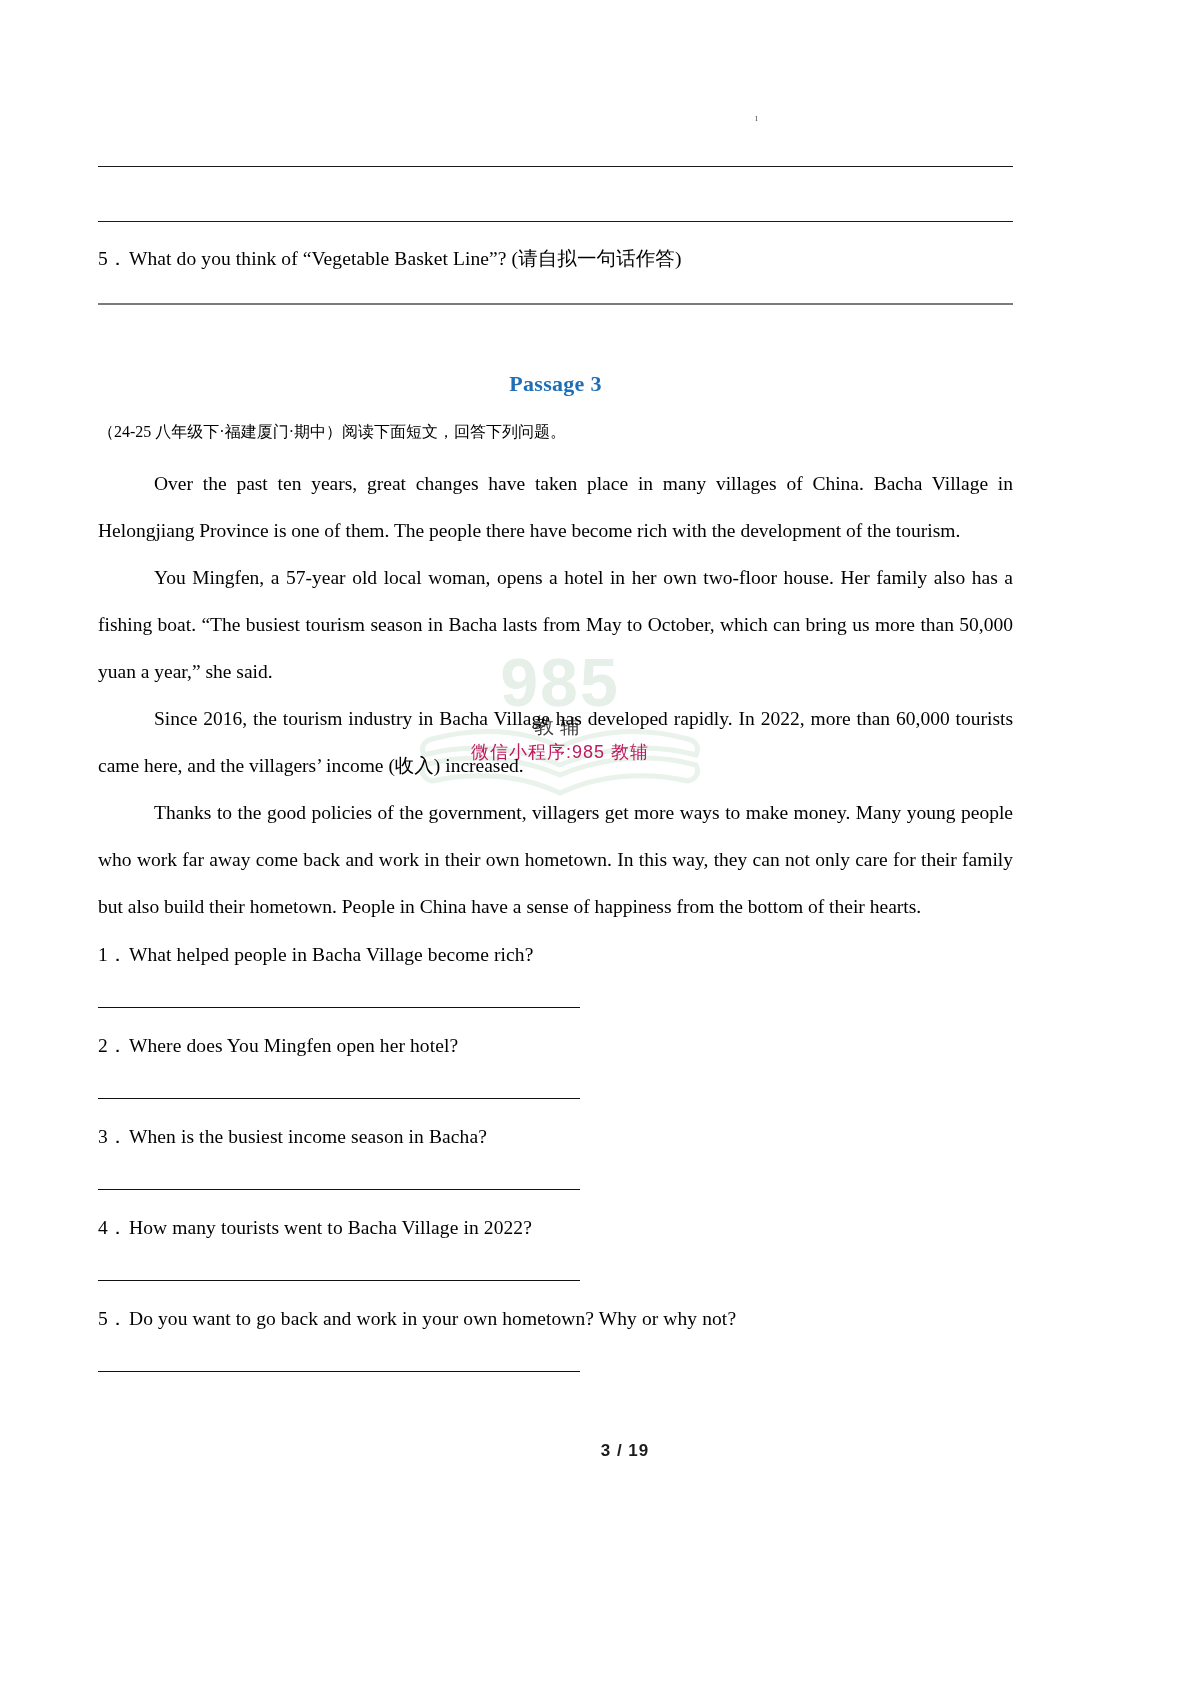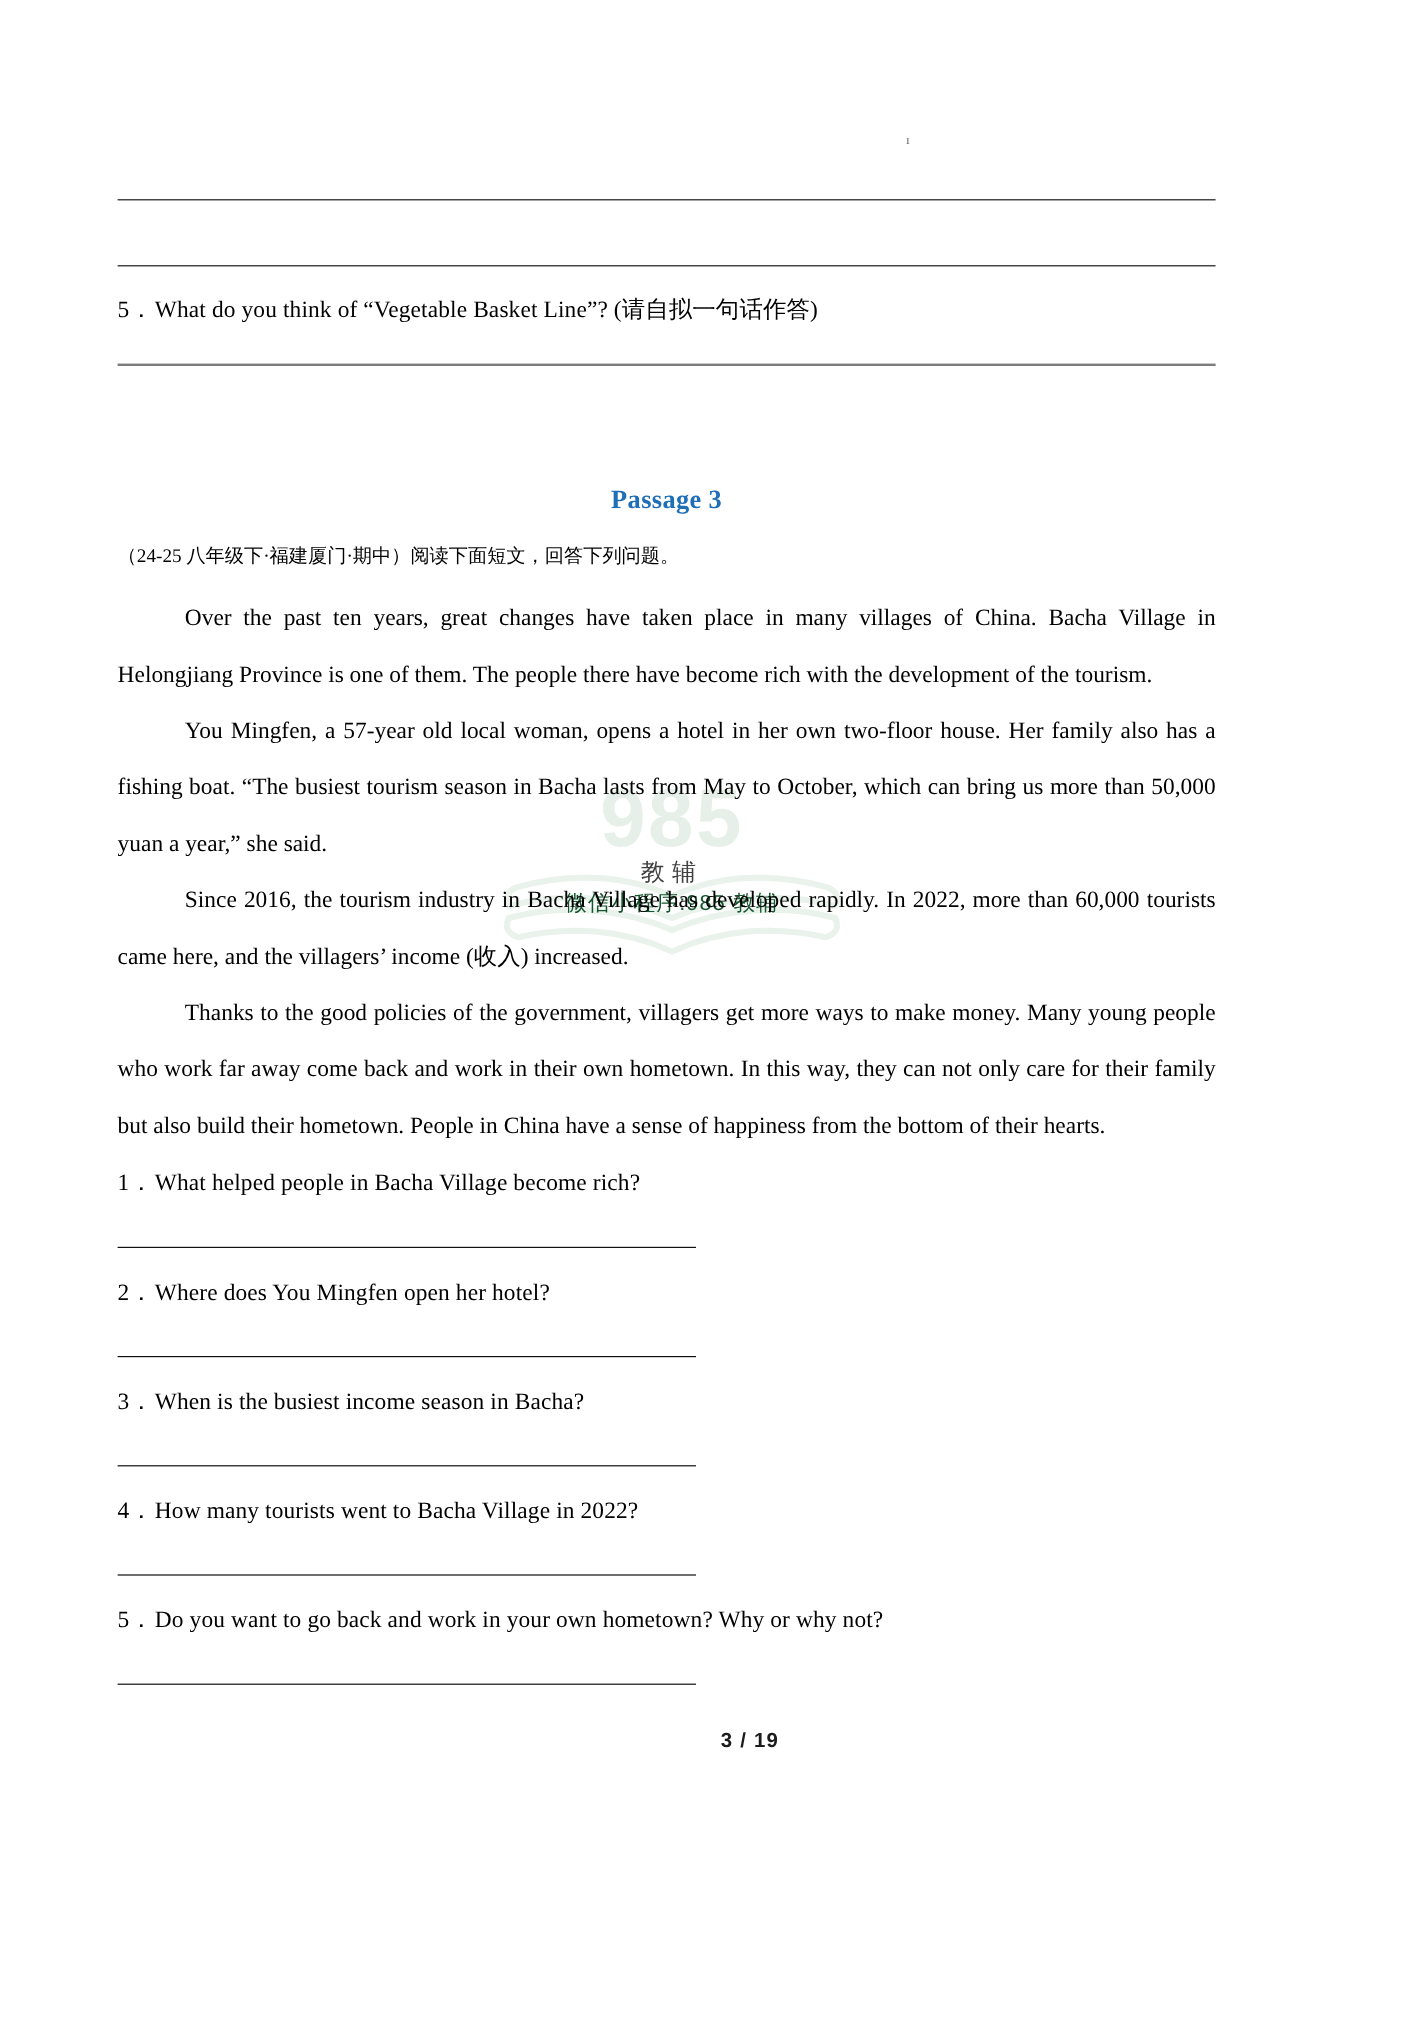--- a/index.html
+++ b/index.html
@@ -61,21 +61,21 @@
     margin-top: -6px;
   }
   .wm-text {
     position: absolute;
     left: 395px;
     top: 740px;
     width: 330px;
     text-align: center;
     font-family: "Liberation Sans", sans-serif;
     font-size: 18px;
-    color: #14532d;
+    color: #be185d;
     letter-spacing: 1px;
   }
   .wm-book {
     position: absolute;
     left: 50%;
     top: 78px;
     transform: translateX(-50%);
     width: 300px;
     height: 92px;
   }
@@ -115,21 +115,20 @@
   .q-num {
     display: inline-block;
     min-width: 31px;
   }
   .passage-title {
     text-align: center;
     color: #1f6fb8;
     font-weight: bold;
     font-size: 22px;
     letter-spacing: 0.3px;
-    margin-top: 32px;
   }
   .source-line {
     font-size: 16px;
     line-height: 28px;
   }
   .body-para {
     font-size: 19.5px;
     line-height: 47px;
     text-align: justify;
     text-align-last: left;

